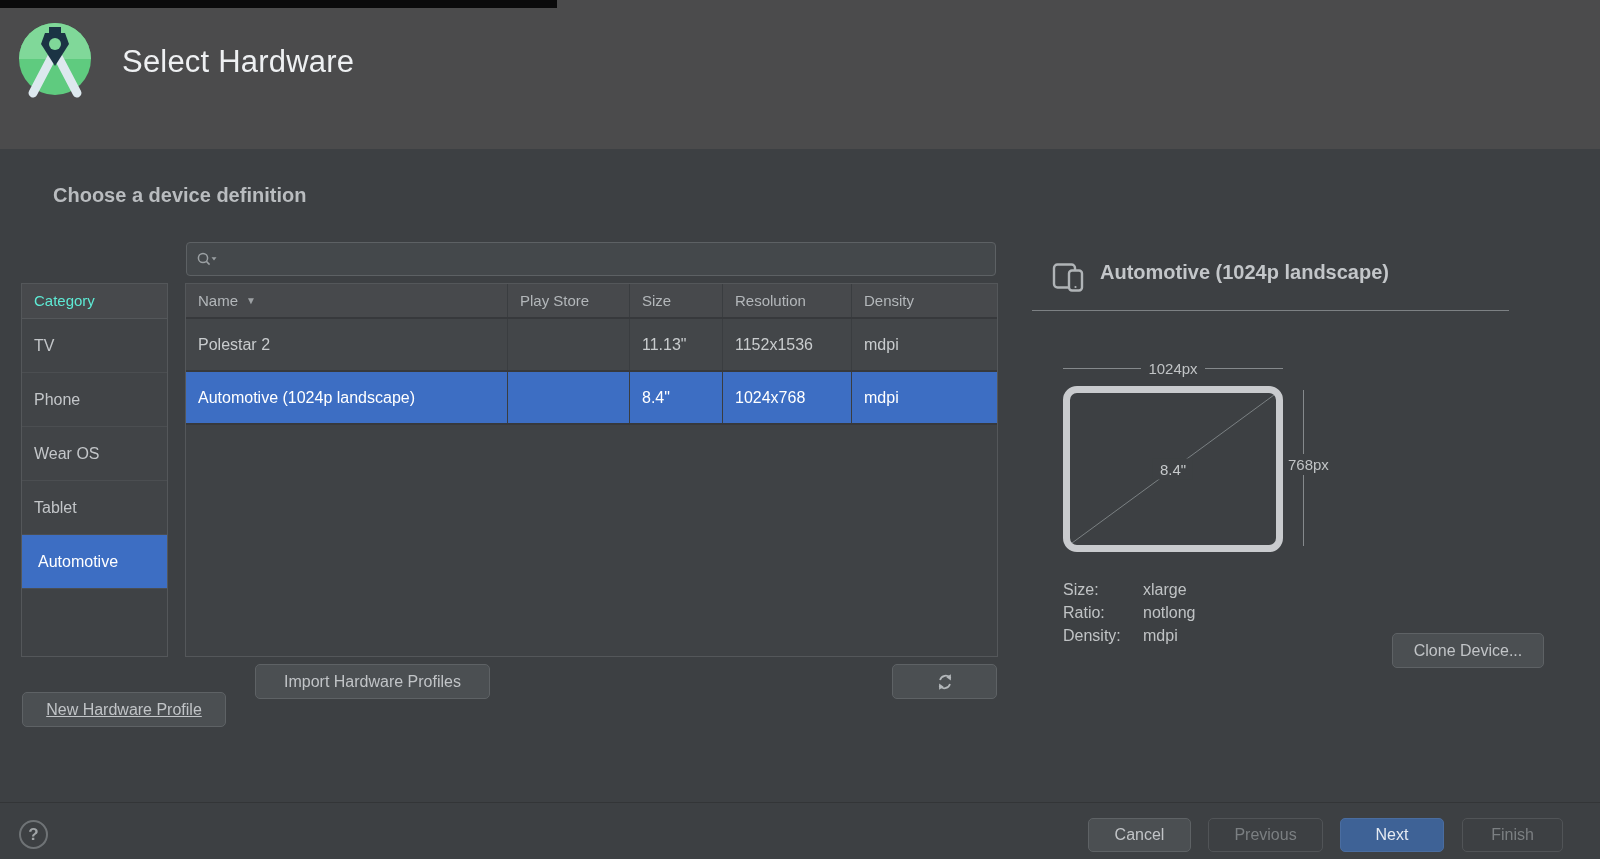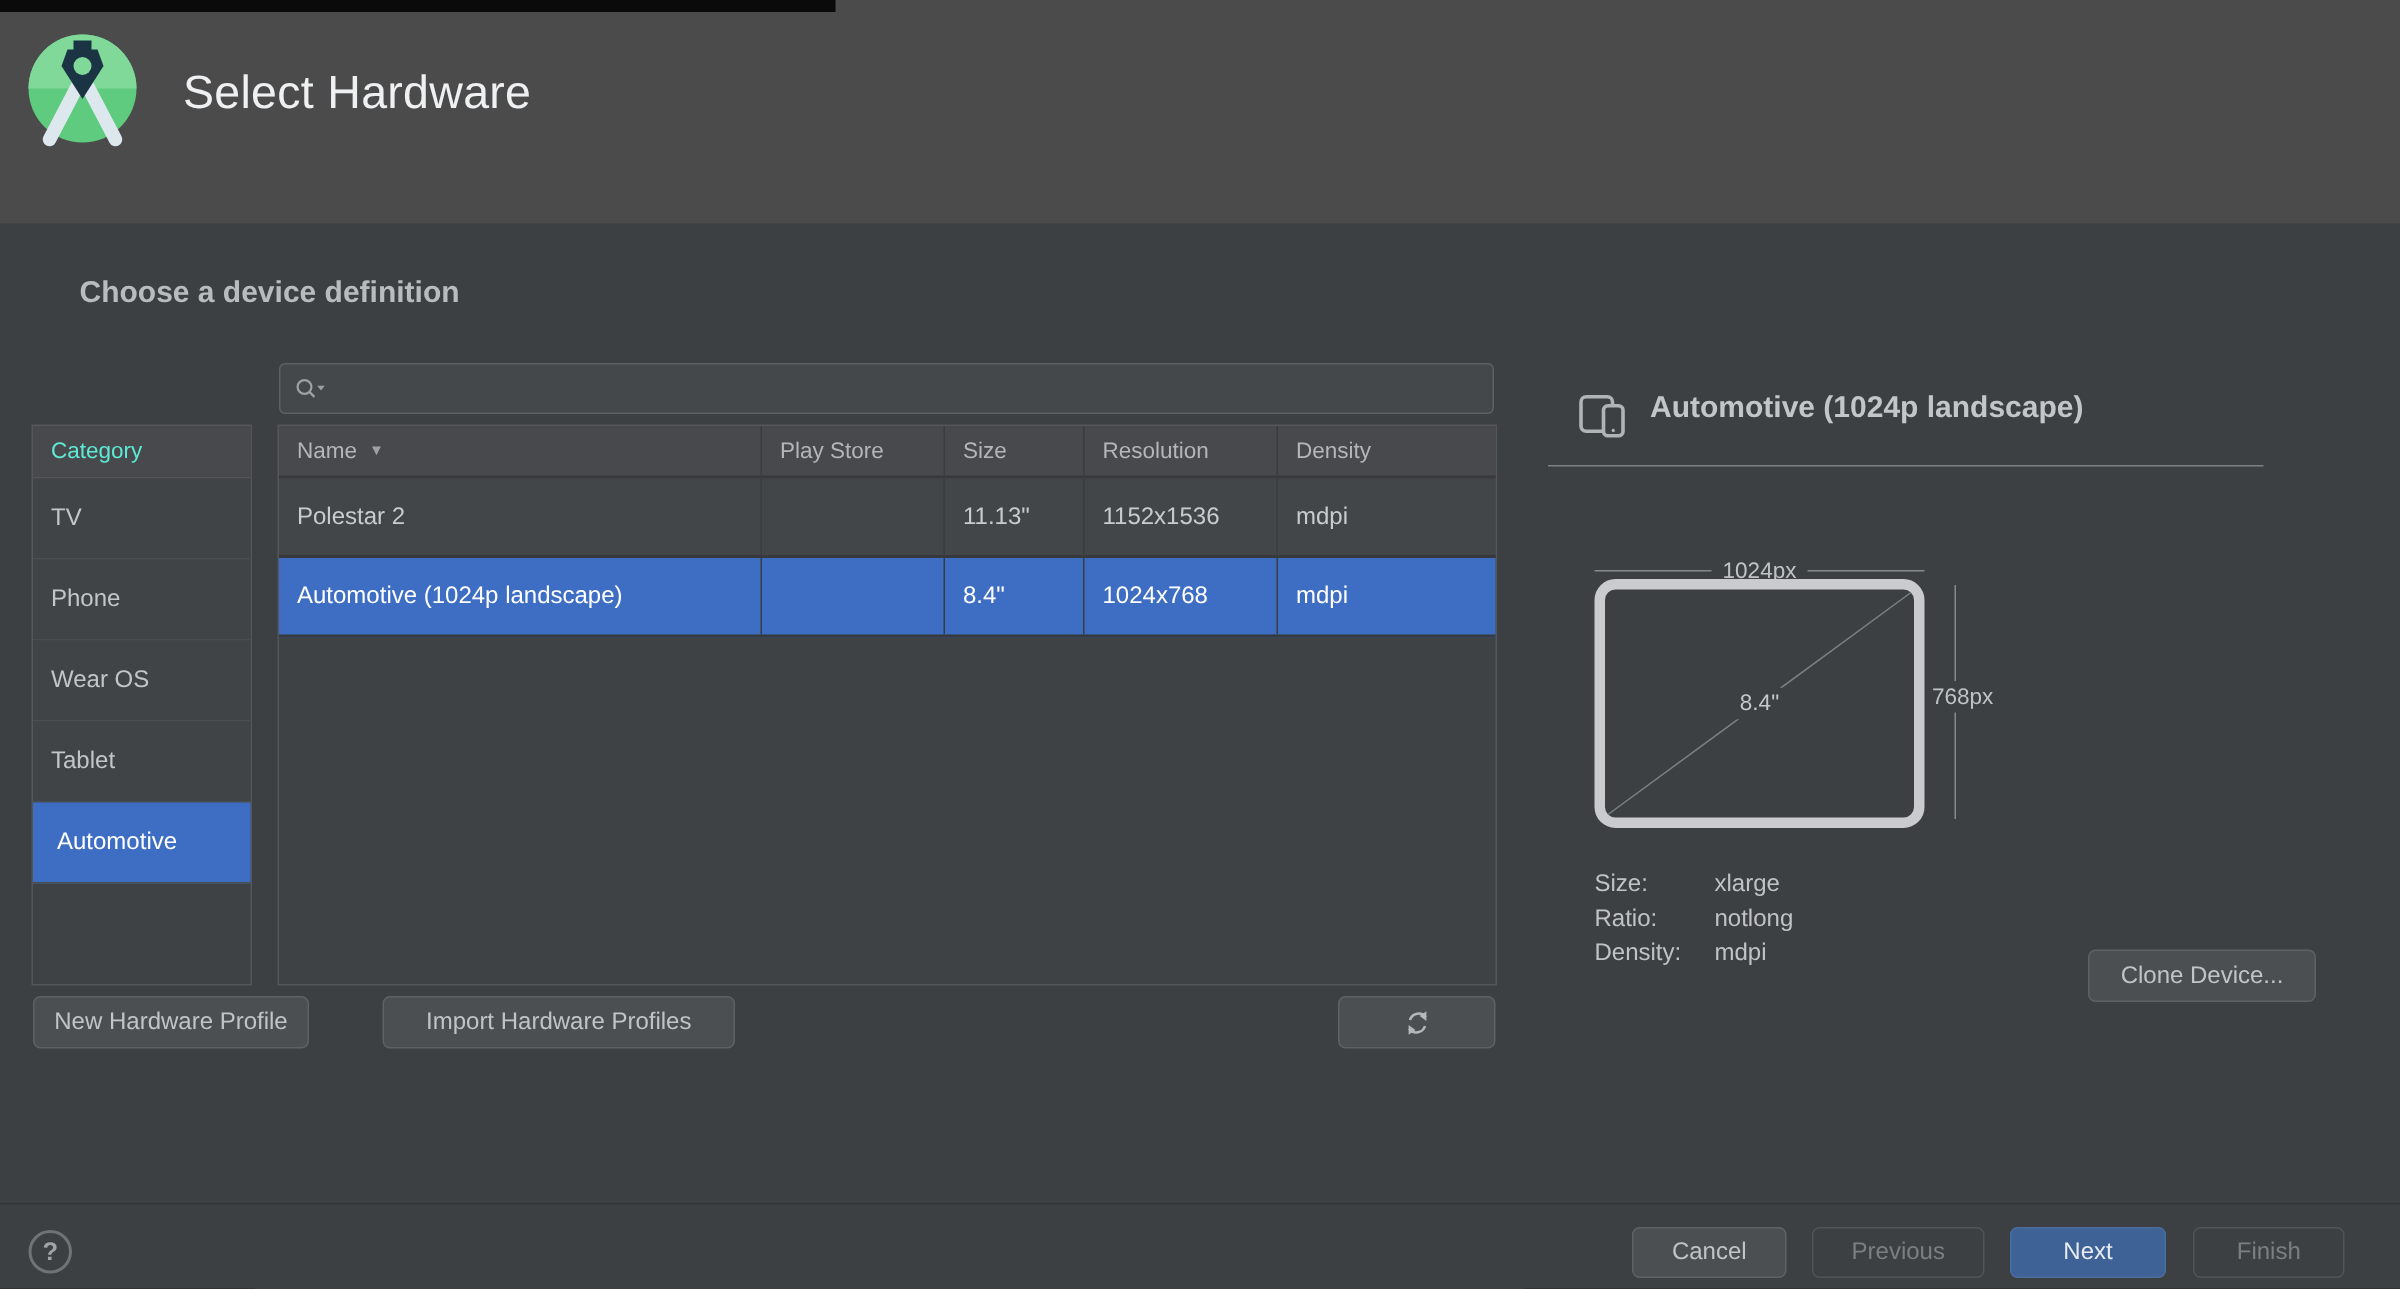--- a/index.html
+++ b/index.html
@@ -39,32 +39,32 @@
   .t-row.data.selected{background:#3d6ec3;color:#ffffff;}
   .t-cell{box-sizing:border-box;padding-left:12px;border-right:1px solid #3a3d40;white-space:nowrap;overflow:hidden;}
   .t-cell:last-child{border-right:none;}
   .c-name{width:322px;} .c-store{width:122px;} .c-size{width:93px;} .c-res{width:129px;} .c-den{flex:1;}
   .sort{font-size:10px;color:#9da1a4;margin-left:8px;vertical-align:2px;}
 
   
   .btn{position:absolute;height:35px;box-sizing:border-box;background:#4b4f52;border:1px solid #5e6265;
        border-radius:5px;color:#c1c4c7;font-size:16px;display:flex;align-items:center;justify-content:center;
        font-family:"Liberation Sans",sans-serif;cursor:default;}
-  .btn-new{left:22px;top:664px;width:184px;}
+  .btn-new{left:22px;top:692px;width:204px;text-decoration:underline;}
   .btn-import{left:255px;top:664px;width:235px;}
   .btn-refresh{left:892px;top:664px;width:105px;}
   .btn-clone{left:1392px;top:633px;width:152px;}
 
   
   .detail-icon{position:absolute;left:1052px;top:260px;}
   .detail-title{position:absolute;left:1100px;top:261px;font-size:20px;font-weight:bold;color:#c3c6c9;}
   .detail-sep{position:absolute;left:1032px;top:310px;width:477px;height:1px;background:#7d8184;}
 
   .dim-width{position:absolute;left:1063px;top:360px;width:220px;display:flex;align-items:center;gap:7px;
-             font-size:15px;color:#c0c3c5;margin-top:12px;}
+             font-size:15px;color:#c0c3c5;}
   .dim-line{height:1px;background:#85898c;flex:1;}
   .screen-rect{position:absolute;left:1063px;top:386px;width:220px;height:166px;border:7px solid #c9cbce;
                border-radius:14px;box-sizing:border-box;}
   .screen-rect svg{position:absolute;left:0;top:0;}
   .diag-label{position:absolute;left:50%;top:50%;transform:translate(-50%,-50%);background:#3d4043;
               padding:2px 7px;font-size:15px;color:#c6c9cb;white-space:nowrap;}
   .dim-vline{position:absolute;left:1303px;top:390px;width:1px;height:156px;background:#85898c;}
   .dim-height{position:absolute;left:1284px;top:454px;background:#3d4043;padding:2px 4px;
               font-size:15px;color:#c0c3c5;}
   .specs{position:absolute;left:1063px;top:578px;font-size:16px;color:#c0c3c5;line-height:23px;}

